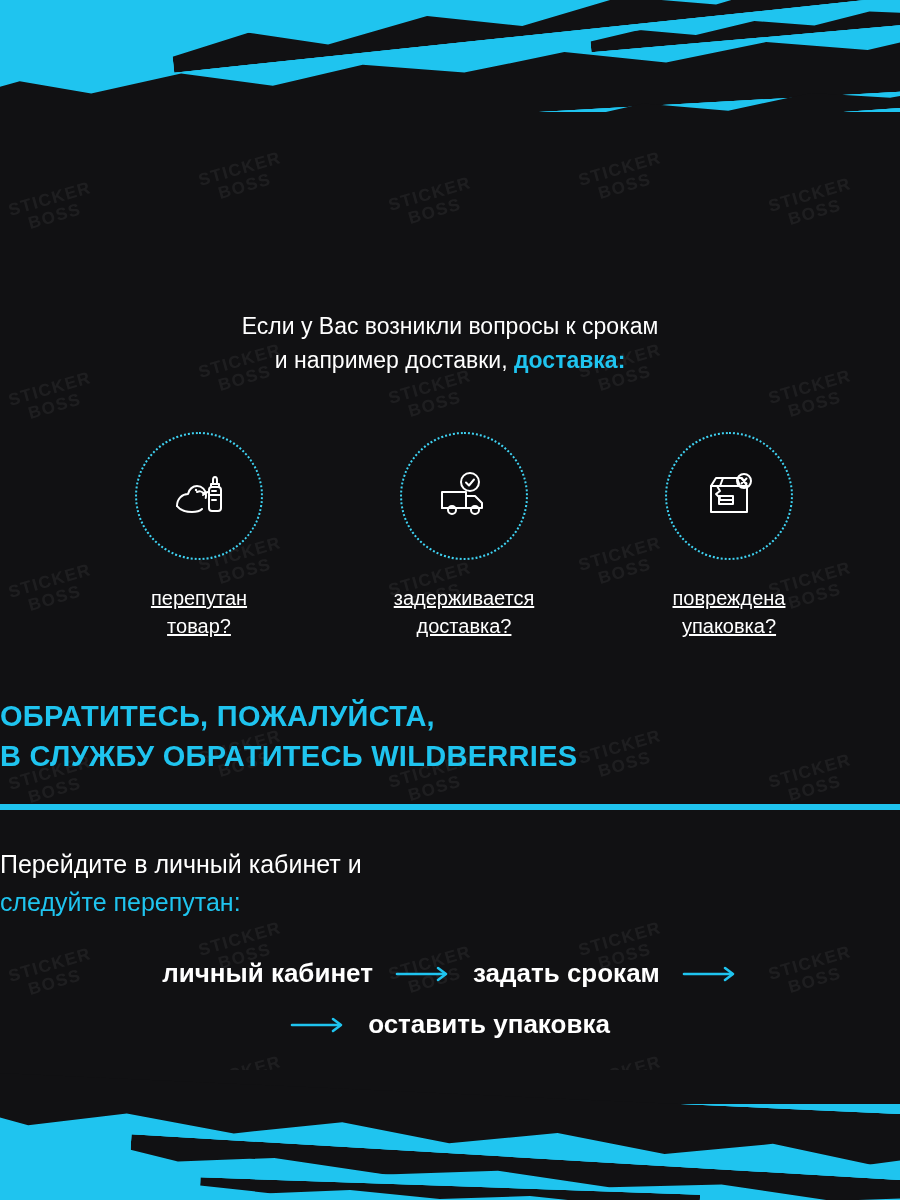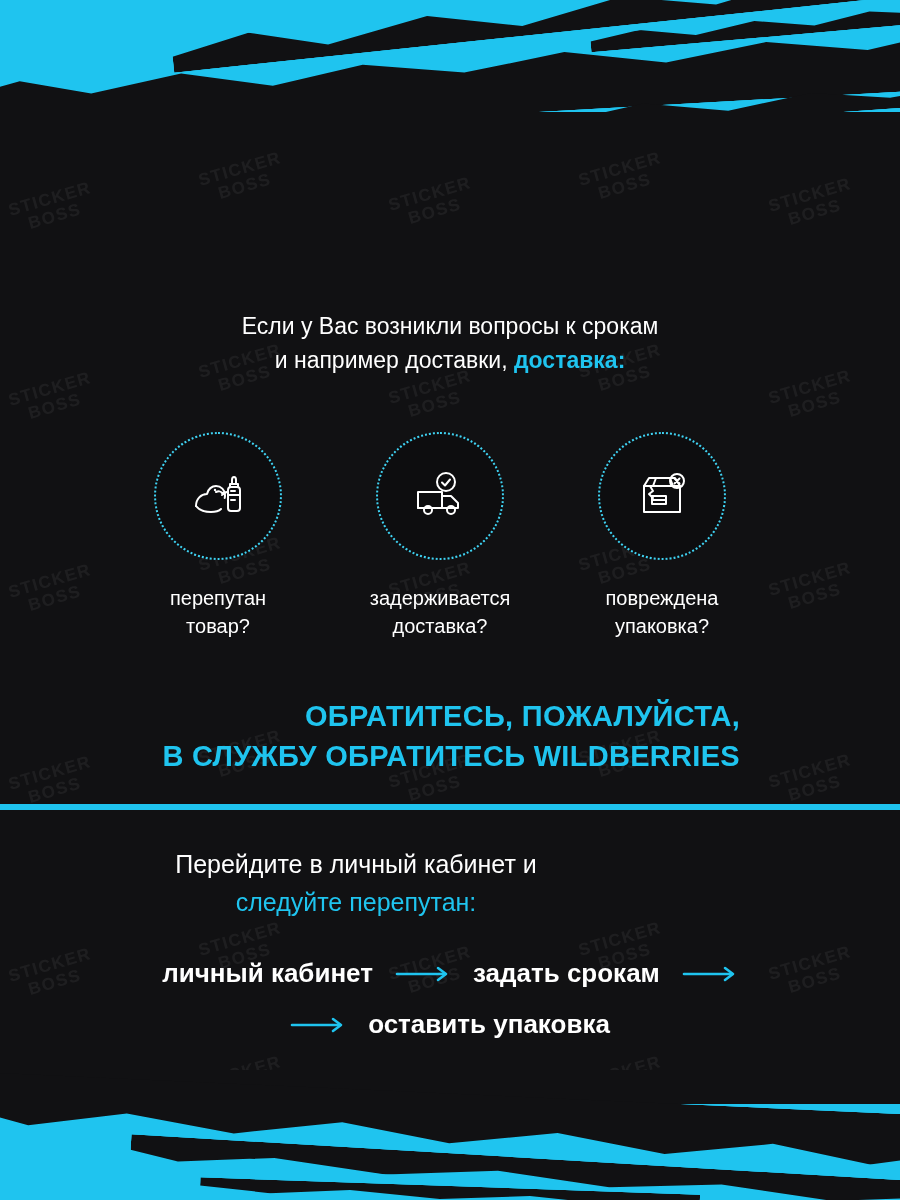--- a/index.html
+++ b/index.html
@@ -129,24 +129,25 @@
   }
   .subline .accent {
     color: #1fc4ef;
     font-weight: 700;
   }
 
   
   .cards {
     position: absolute;
     top: 432px;
-    left: 64px;
+    left: 88px;
     width: 752px;
     display: flex;
-    justify-content: center;
+    justify-content: space-between;
+    text-decoration: underline;
   }
   .card {
     width: 222px;
     display: flex;
     flex-direction: column;
     align-items: center;
   }
   .circle {
     width: 124px;
     height: 124px;
@@ -164,21 +165,21 @@
     line-height: 1.42;
     color: #ffffff;
     white-space: pre-line;
   }
 
   .cta {
     position: absolute;
     top: 696px;
     left: 0;
     width: 740px;
-    text-align: right;
+    text-align: left;
     color: #1fc4ef;
     font-size: 29px;
     font-weight: 700;
     line-height: 1.38;
     letter-spacing: 0.3px;
   }
 
   .divider {
     position: absolute;
     left: 0;
@@ -186,21 +187,21 @@
     width: 900px;
     height: 6px;
     background: #1fc4ef;
   }
 
   .lower-intro {
     position: absolute;
     top: 846px;
     left: 0;
     width: 712px;
-    text-align: center;
+    text-align: left;
     font-size: 25px;
     line-height: 1.5;
     color: #ffffff;
   }
   .lower-intro .accent {
     color: #1fc4ef;
   }
 
   .steps {
     position: absolute;

